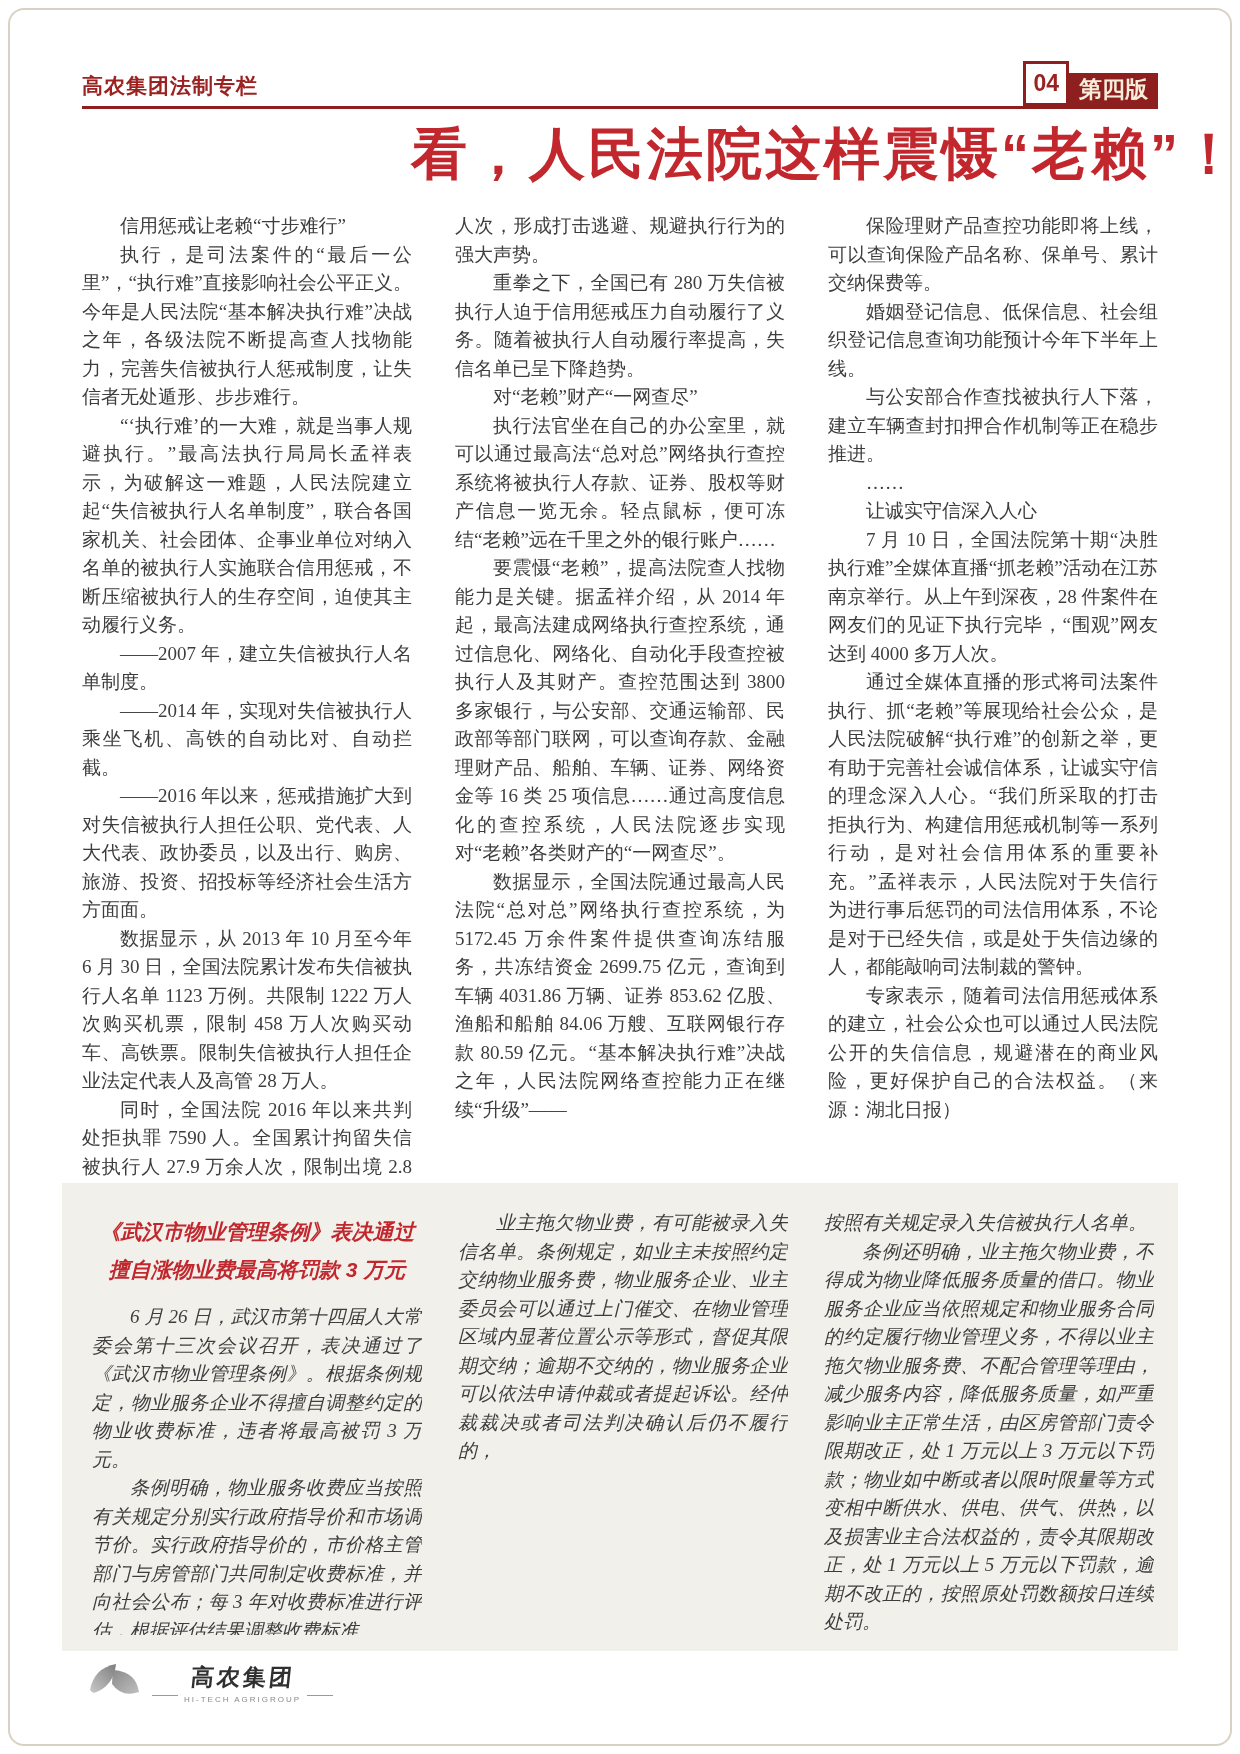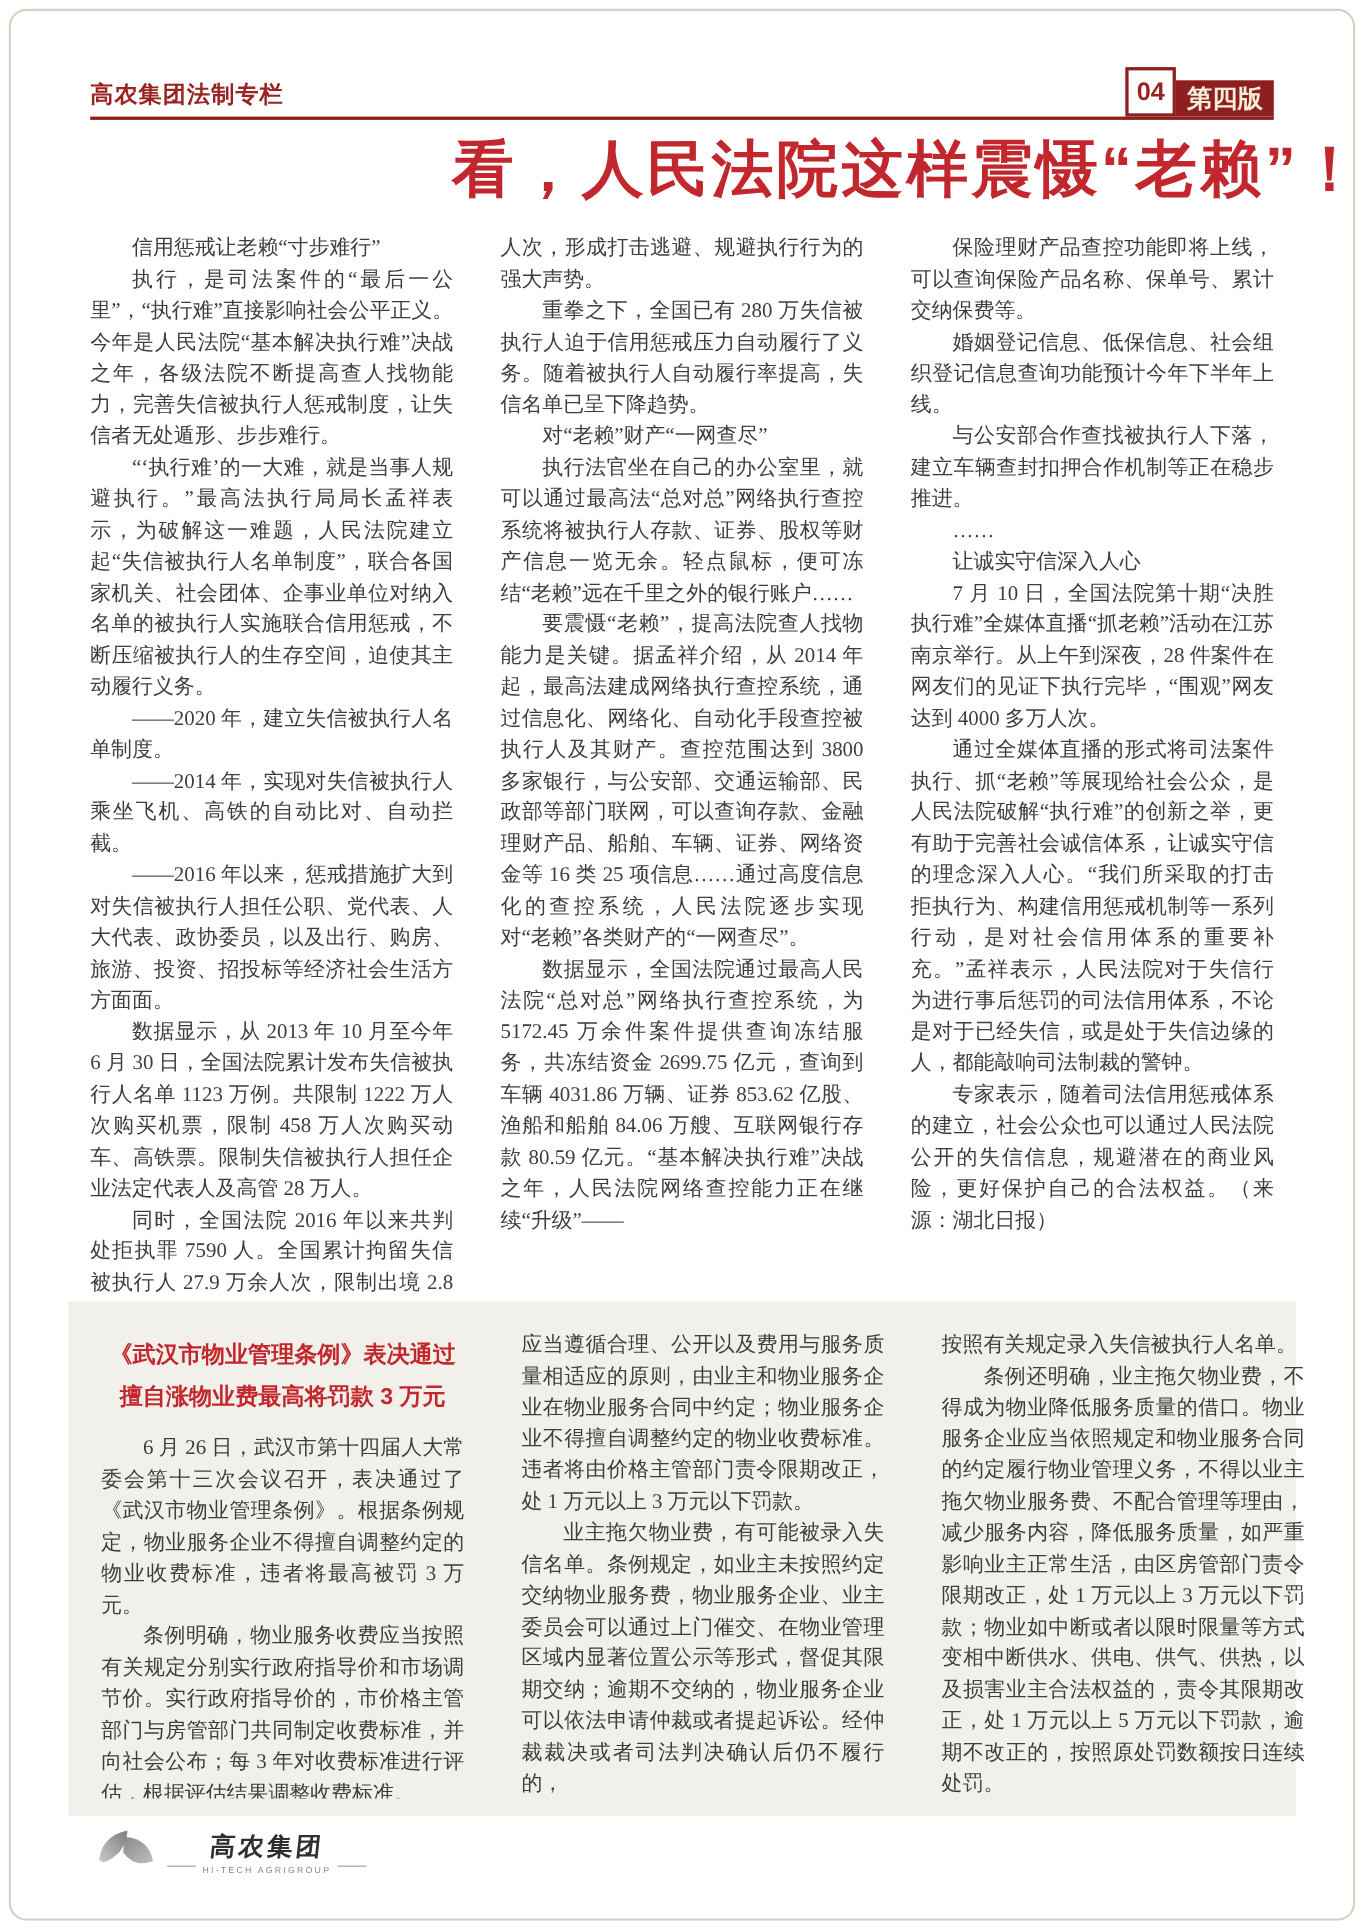--- a/index.html
+++ b/index.html
@@ -45,21 +45,21 @@
     font-size:19px;line-height:28.5px;color:#3d3d3d;text-align:justify;
     overflow:hidden;
   }
   .col p{margin:0;text-indent:2em;}
   .col p.cont{text-indent:0;}
   
   .panel{
     position:absolute;left:62px;top:1183px;width:1116px;height:468px;
     background:#f2f0eb;
   }
-  .panel-cols{display:flex;gap:52px;padding:26px 26px 0 30px;}
+  .panel-cols{display:flex;gap:36px;padding:26px 26px 0 30px;font-style:italic;}
   .panel .col{height:426px;}
   .panel-title{
     font-family:"Liberation Sans",sans-serif;font-weight:bold;
     font-size:21px;line-height:38px;color:#c1272d;text-align:center;
     margin:4px 0 14px 0;
   }
   
   .footer{
     position:absolute;left:84px;top:1658px;display:flex;align-items:center;gap:10px;
   }
@@ -88,21 +88,21 @@
 </div>
 <div class="divider"></div>
 
 <div class="headline">看，人民法院这样震慑“老赖”！</div>
 
 <div class="main-cols">
   <div class="col">
     <p>信用惩戒让老赖“寸步难行”</p>
     <p>执行，是司法案件的“最后一公里”，“执行难”直接影响社会公平正义。今年是人民法院“基本解决执行难”决战之年，各级法院不断提高查人找物能力，完善失信被执行人惩戒制度，让失信者无处遁形、步步难行。</p>
     <p>“‘执行难’的一大难，就是当事人规避执行。”最高法执行局局长孟祥表示，为破解这一难题，人民法院建立起“失信被执行人名单制度”，联合各国家机关、社会团体、企事业单位对纳入名单的被执行人实施联合信用惩戒，不断压缩被执行人的生存空间，迫使其主动履行义务。</p>
-    <p>——2020 年，建立失信被执行人名单制度。</p>
+    <p>——2007 年，建立失信被执行人名单制度。</p>
     <p>——2014 年，实现对失信被执行人乘坐飞机、高铁的自动比对、自动拦截。</p>
     <p>——2016 年以来，惩戒措施扩大到对失信被执行人担任公职、党代表、人大代表、政协委员，以及出行、购房、旅游、投资、招投标等经济社会生活方方面面。</p>
     <p>数据显示，从 2013 年 10 月至今年 6 月 30 日，全国法院累计发布失信被执行人名单 1123 万例。共限制 1222 万人次购买机票，限制 458 万人次购买动车、高铁票。限制失信被执行人担任企业法定代表人及高管 28 万人。</p>
     <p>同时，全国法院 2016 年以来共判处拒执罪 7590 人。全国累计拘留失信被执行人 27.9 万余人次，限制出境 2.8 万余</p>
   </div>
   <div class="col">
     <p class="cont">人次，形成打击逃避、规避执行行为的强大声势。</p>
     <p>重拳之下，全国已有 280 万失信被执行人迫于信用惩戒压力自动履行了义务。随着被执行人自动履行率提高，失信名单已呈下降趋势。</p>
     <p>对“老赖”财产“一网查尽”</p>
     <p>执行法官坐在自己的办公室里，就可以通过最高法“总对总”网络执行查控系统将被执行人存款、证券、股权等财产信息一览无余。轻点鼠标，便可冻结“老赖”远在千里之外的银行账户……</p>
@@ -126,21 +126,20 @@
     <div class="col">
       <div class="panel-title">
         <div>《武汉市物业管理条例》表决通过</div>
         <div>擅自涨物业费最高将罚款 3 万元</div>
       </div>
       <p>6 月 26 日，武汉市第十四届人大常委会第十三次会议召开，表决通过了《武汉市物业管理条例》。根据条例规定，物业服务企业不得擅自调整约定的物业收费标准，违者将最高被罚 3 万元。</p>
       <p>条例明确，物业服务收费应当按照有关规定分别实行政府指导价和市场调节价。实行政府指导价的，市价格主管部门与房管部门共同制定收费标准，并向社会公布；每 3 年对收费标准进行评估，根据评估结果调整收费标准。</p>
 
     </div>
     <div class="col">
-      <p class="cont">应当遵循合理、公开以及费用与服务质量相适应的原则，由业主和物业服务企业在物业服务合同中约定；物业服务企业不得擅自调整约定的物业收费标准。违者将由价格主管部门责令限期改正，处 1 万元以上 3 万元以下罚款。</p>
       <p>业主拖欠物业费，有可能被录入失信名单。条例规定，如业主未按照约定交纳物业服务费，物业服务企业、业主委员会可以通过上门催交、在物业管理区域内显著位置公示等形式，督促其限期交纳；逾期不交纳的，物业服务企业可以依法申请仲裁或者提起诉讼。经仲裁裁决或者司法判决确认后仍不履行的，</p>
     </div>
     <div class="col">
       <p class="cont">按照有关规定录入失信被执行人名单。</p>
       <p>条例还明确，业主拖欠物业费，不得成为物业降低服务质量的借口。物业服务企业应当依照规定和物业服务合同的约定履行物业管理义务，不得以业主拖欠物业服务费、不配合管理等理由，减少服务内容，降低服务质量，如严重影响业主正常生活，由区房管部门责令限期改正，处 1 万元以上 3 万元以下罚款；物业如中断或者以限时限量等方式变相中断供水、供电、供气、供热，以及损害业主合法权益的，责令其限期改正，处 1 万元以上 5 万元以下罚款，逾期不改正的，按照原处罚数额按日连续处罚。</p>
     </div>
   </div>
 </div>
 
 <div class="footer">

